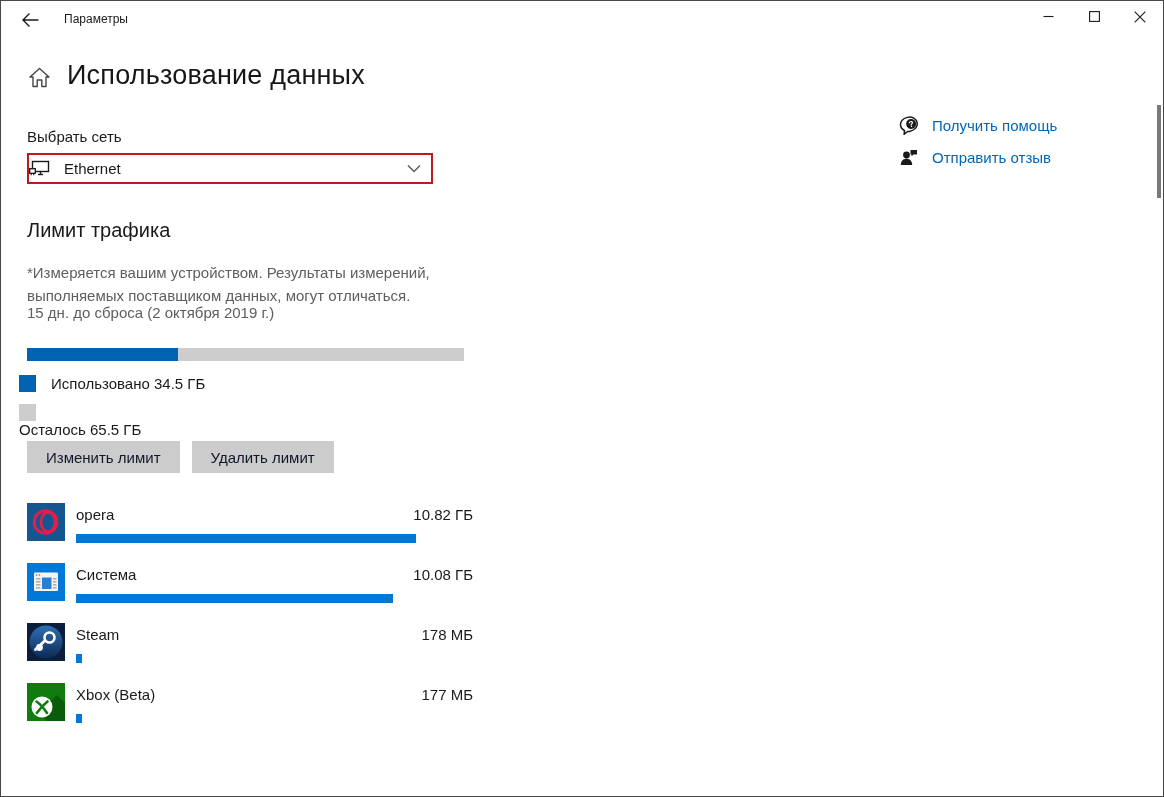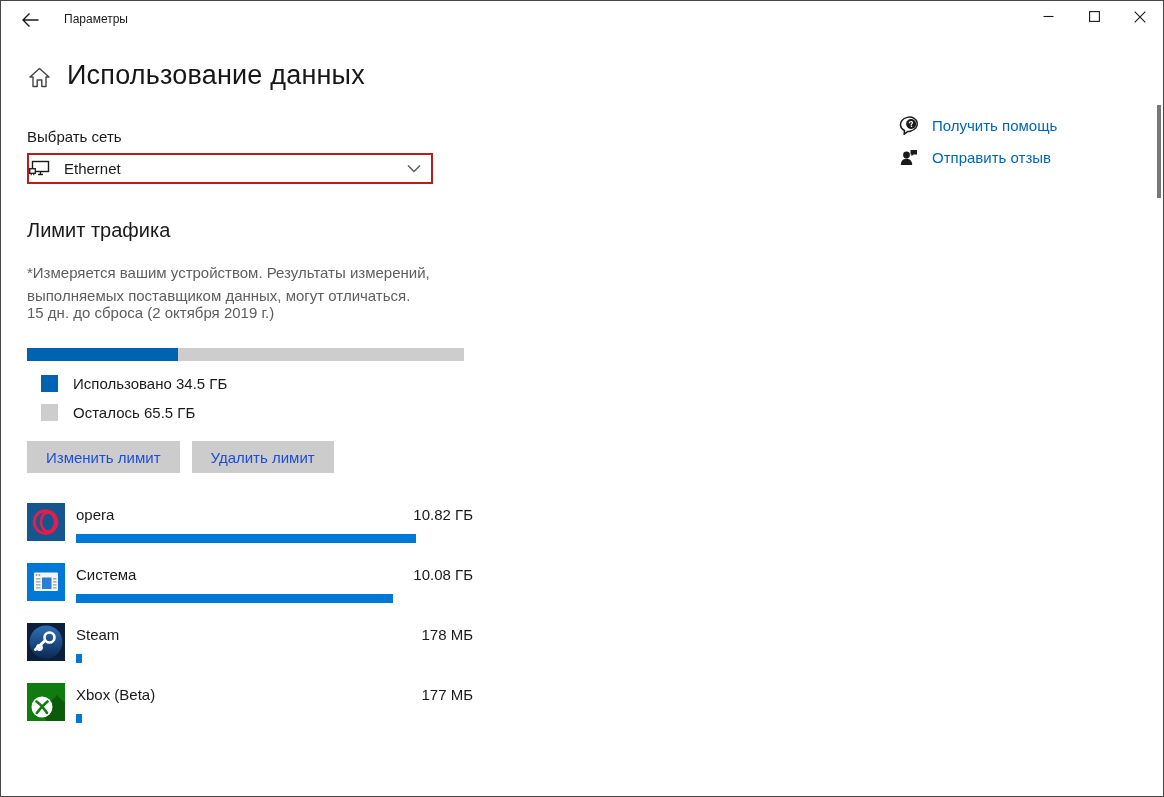--- a/index.html
+++ b/index.html
@@ -32,31 +32,31 @@
   .help-area { position:absolute; left:897px; top:115px; width:240px; }
   .help-row { display:flex; align-items:center; margin-bottom:13px; cursor:pointer; }
   .help-row .hicon { width:22px; display:flex; justify-content:center; }
   .help-row .hlabel { margin-left:12px; font-size:15px; color:#0067b8; }
   
   .section-heading { position:absolute; left:26px; top:218px; font-size:20px; color:#1a1a1a; }
   .limit-note { position:absolute; left:26px; top:260px; font-size:15px; line-height:23px; color:#5e5e5e; }
   .reset-info { position:absolute; left:26px; top:303px; font-size:15px; color:#5e5e5e; }
   .progress-track { position:absolute; left:26px; top:347px; width:437px; height:13px; background:#cdcdcd; }
   .progress-fill { height:100%; background:#0063b1; }
-  .legend-row { position:absolute; left:40px; display:flex; align-items:flex-start; }
+  .legend-row { position:absolute; left:18px; display:flex; align-items:flex-start; }
   .legend-row.used { top:374px; }
-  .legend-row.remaining { top:403px; }
+  .legend-row.remaining { top:403px;flex-direction:column; }
   .legend-swatch { width:17px; height:17px; margin-right:15px; }
   .legend-swatch.blue { background:#0063b1; }
   .legend-swatch.gray { background:#cdcdcd; }
   .legend-label { font-size:15px; }
   
   .btn-row { position:absolute; left:26px; top:440px; display:flex; gap:12px; }
   .win-btn {
-    background:#cccccc; border:2px solid #cccccc; color:#1d4ed8; font-size:15px;
+    background:#cccccc; border:2px solid #cccccc; color:#0f172a; font-size:15px;
     font-family:inherit; padding:5px 17px; min-height:32px; cursor:pointer;
   }
   
   .app-list { position:absolute; left:26px; top:502px; width:446px; }
   .app-row { position:relative; height:60px; }
   .app-icon { position:absolute; left:0; top:0; width:38px; height:38px; }
   .app-icon svg { display:block; }
   .app-name { position:absolute; left:49px; top:3px; font-size:15px; color:#1a1a1a; }
   .app-usage { position:absolute; right:0; top:3px; font-size:15px; color:#1a1a1a; }
   .app-bar-zone { position:absolute; left:49px; top:31px; width:397px; height:9px; }

